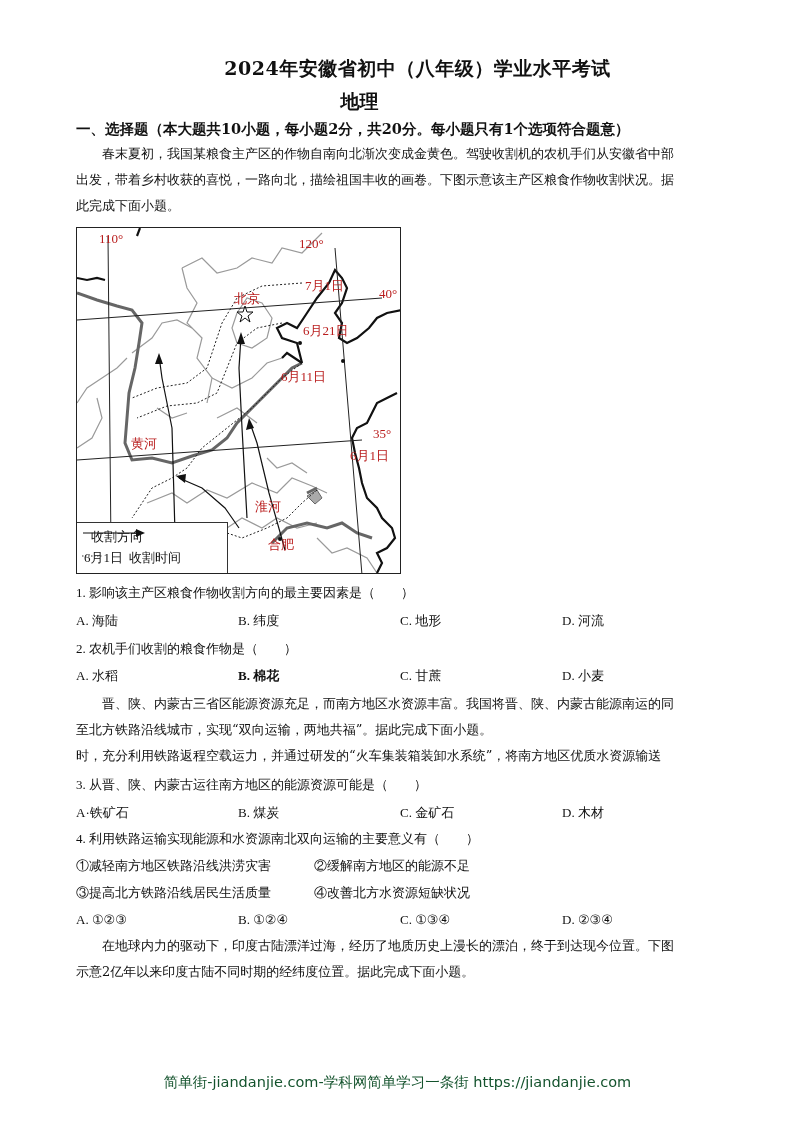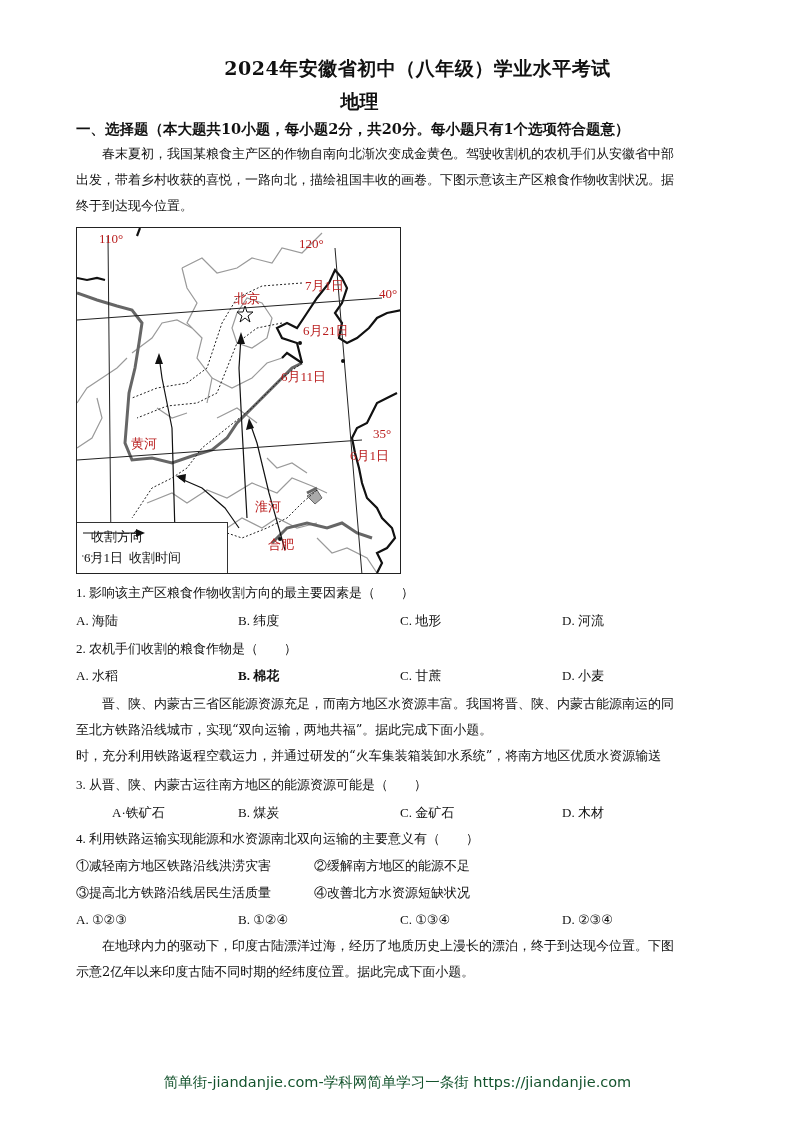--- a/index.html
+++ b/index.html
@@ -27,21 +27,21 @@
 </head>
 <body>
 
 <div class="abs title">2024年安徽省初中（八年级）学业水平考试</div>
 <div class="abs subject">地理</div>
 <div class="abs section">一、选择题（本大题共10小题，每小题2分，共20分。每小题只有1个选项符合题意）</div>
 
 <div class="para" style="top:141px;">
   <span class="ln ind">春末夏初，我国某粮食主产区的作物自南向北渐次变成金黄色。驾驶收割机的农机手们从安徽省中部</span>
   <span class="ln">出发，带着乡村收获的喜悦，一路向北，描绘祖国丰收的画卷。下图示意该主产区粮食作物收割状况。据</span>
-  <span class="ln">终于到达现今位置。</span>
+  <span class="ln">此完成下面小题。</span>
 </div>
 
 <div class="map">
   <svg width="325" height="347" viewBox="0 0 325 347">
 
     <g fill="none" stroke="#9a9a9a" stroke-width="1.2">
       <path d="M105,40 L125,30 L140,45 L160,40 L175,30 L195,35 L205,20 L225,25 L245,5"></path>
       <path d="M105,40 L110,60 L120,75 L110,95 L125,110 L120,130 L135,150 L130,175"></path>
       <path d="M55,125 L75,110 L85,95 L100,92 L115,100"></path>
       <path d="M0,175 L10,160 L25,150 L40,140 L50,130"></path>
@@ -155,21 +155,21 @@
 </div>
 
 <div class="para" style="top:691px;">
   <span class="ln ind">晋、陕、内蒙古三省区能源资源充足，而南方地区水资源丰富。我国将晋、陕、内蒙古能源南运的同</span>
   <span class="ln">至北方铁路沿线城市，实现“双向运输，两地共福”。据此完成下面小题。</span>
   <span class="ln">时，充分利用铁路返程空载运力，并通过研发的“火车集装箱装卸水系统”，将南方地区优质水资源输送</span>
 </div>
 
 <div class="q" style="top:776px;">3. 从晋、陕、内蒙古运往南方地区的能源资源可能是（　　）</div>
 <div class="opts" style="top:804px;">
-  <span class="opt" style="left:0;margin-left:36px;">A·铁矿石</span>
+  <span class="opt" style="left:0;">A·铁矿石</span>
   <span class="opt" style="left:162px;">B. 煤炭</span>
   <span class="opt" style="left:324px;">C. 金矿石</span>
   <span class="opt" style="left:486px;">D. 木材</span>
 </div>
 
 <div class="q" style="top:830px;">4. 利用铁路运输实现能源和水资源南北双向运输的主要意义有（　　）</div>
 <div class="stmts" style="top:857px; width:660px; height:56px;">
   <span class="stmt" style="left:0; top:0;">①减轻南方地区铁路沿线洪涝灾害</span>
   <span class="stmt" style="left:238px; top:0;">②缓解南方地区的能源不足</span>
   <span class="stmt" style="left:0; top:27px;">③提高北方铁路沿线居民生活质量</span>

